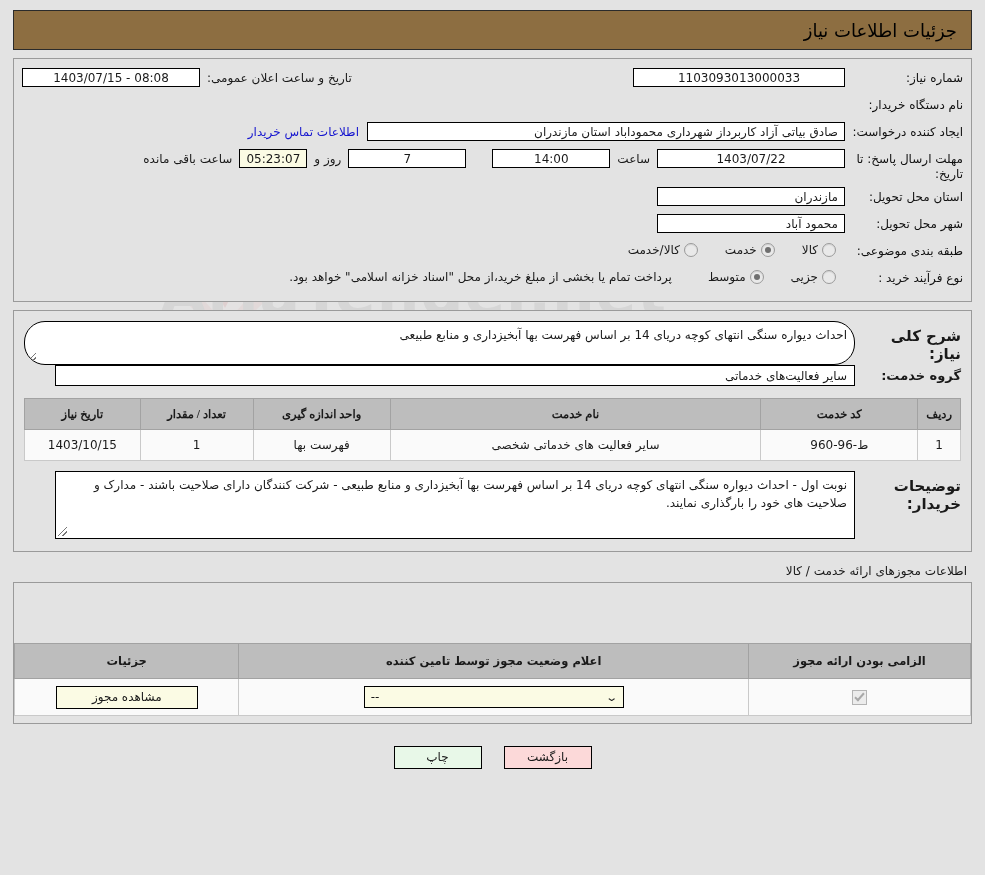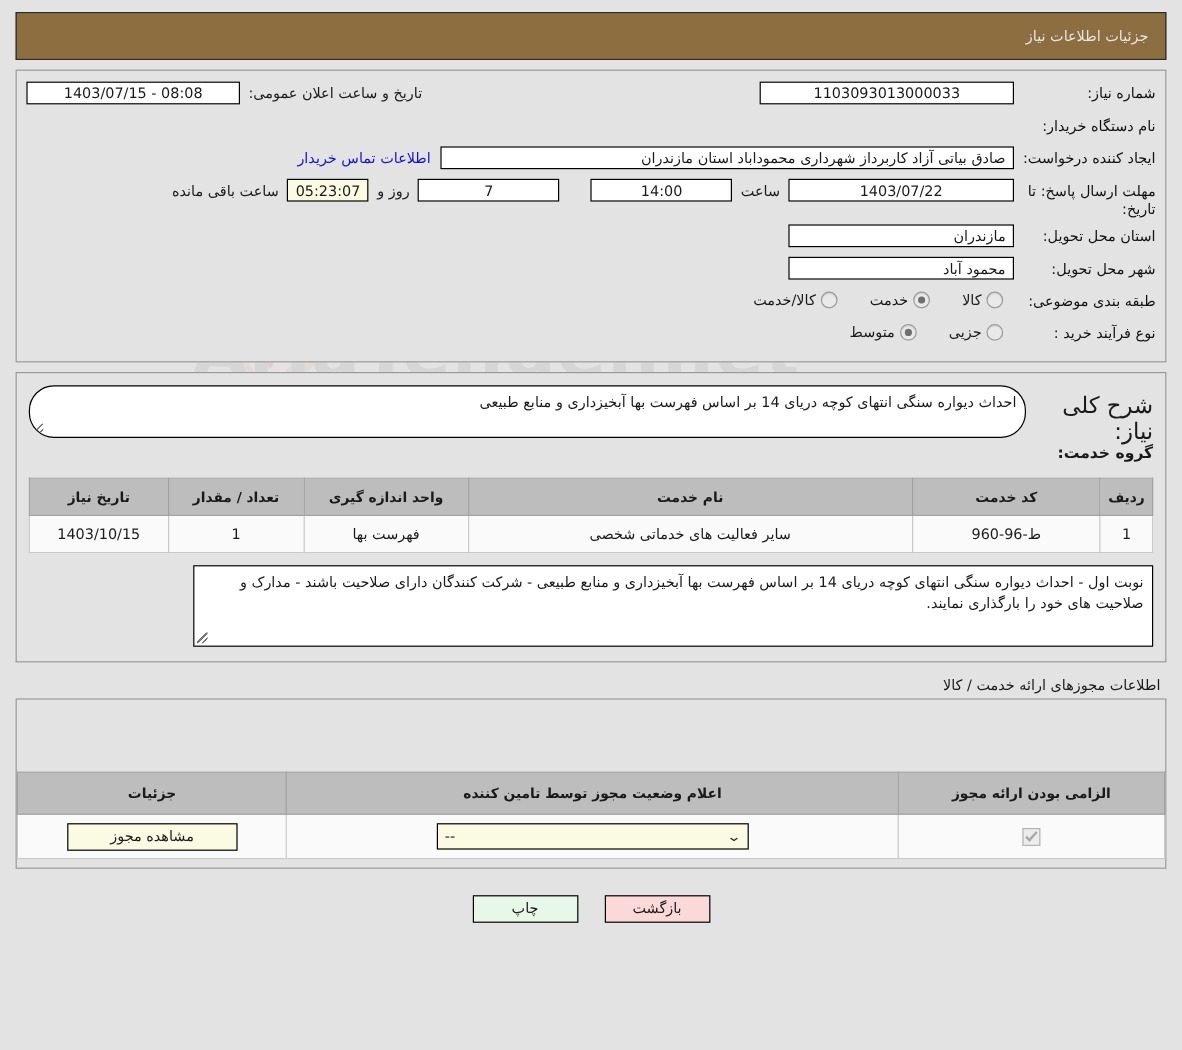--- a/index.html
+++ b/index.html
@@ -67,22 +67,22 @@
     height: 40px;
     background: #8d6e41;
     border: 1px solid #2b2b2b;
     display: flex;
     align-items: center;
     justify-content: flex-start;
     padding: 0 14px;
     box-sizing: border-box;
   }
   .title-bar span {
-    color: #e5e5e5;
-    font-size: 12px;
+    color: #000000;
+    font-size: 18px;
   }
 
   
   .panel {
     margin: 8px 13px 0 13px;
     border: 1px solid #9a9a9a;
     background: #e3e3e3;
     box-sizing: border-box;
   }
 
@@ -166,22 +166,22 @@
     border-radius: 50%;
     background: #6f6f6f;
   }
   .rlabel { font-size: 12px; margin-left: 18px; white-space: nowrap; }
   .note { font-size: 12px; margin-right: 18px; white-space: nowrap; }
 
   
   .descpanel { padding: 10px 10px 12px 10px; }
   .desc-row { display: flex; align-items: flex-start; }
   .desc-lbl {
-    font-weight: normal;
-    font-size: 19px;
+    font-weight: bold;
+    font-size: 15px;
     width: 106px;
     flex: 0 0 106px;
     text-align: right;
     padding-top: 6px;
   }
   .ta {
     border: 1px solid #000;
     background: #fff;
     box-sizing: border-box;
     font-size: 12px;
@@ -238,20 +238,21 @@
   }
   table.grid th {
     background: #bdbdbd;
     border: 1px solid #a2a2a2;
     font-weight: bold;
     font-size: 11.5px;
     height: 26px;
     padding: 2px 6px;
     color: #1a1a1a;
     text-align: center;
+    font-family: Liberation Serif, serif;
   }
   table.grid td {
     background: #fafafa;
     border: 1px solid #c9c9c9;
     height: 26px;
     padding: 2px 6px;
     text-align: center;
     font-size: 12px;
   }
   .tblwrap { padding: 12px 8px 0 8px; }
@@ -433,37 +434,39 @@
         </div>
       </div>
 
       <div class="row">
         <div class="lbl">نوع فرآیند خرید :</div>
         <div class="radio-grp">
           <span class="radio"></span>
           <span class="rlabel">جزیی</span>
           <span class="radio on"></span>
           <span class="rlabel">متوسط</span>
+          <span class="note">پرداخت تمام یا بخشی از مبلغ خرید،از محل "اسناد خزانه اسلامی" خواهد بود.</span>
         </div>
       </div>
 
     </div>
   </div>
 
   <div class="panel">
     <div class="descpanel">
 
       <div class="desc-row">
         <div class="desc-lbl">شرح کلی نیاز:</div>
         <div class="ta ta-need">احداث دیواره سنگی انتهای کوچه دریای 14 بر اساس فهرست بها آبخیزداری و منابع طبیعی</div>
       </div>
 
 
       <div class="grp-row">
         <div class="grp-lbl">گروه خدمت:</div>
+        <div class="grp-fld">سایر فعالیت‌های خدماتی</div>
       </div>
 
       <div class="tblwrap" style="padding:0 0 10px 0;">
         <table class="grid">
           <thead>
             <tr>
               <th style="width:30px">ردیف</th>
               <th style="width:150px">کد خدمت</th>
               <th style="width:380px">نام خدمت</th>
               <th style="width:130px">واحد اندازه گیری</th>
@@ -478,20 +481,21 @@
               <td>سایر فعالیت های خدماتی شخصی</td>
               <td>فهرست بها</td>
               <td>1</td>
               <td>1403/10/15</td>
             </tr>
           </tbody>
         </table>
       </div>
 
       <div class="desc-row">
+        <div class="desc-lbl">توضیحات خریدار:</div>
         <div class="ta ta-notes">نوبت اول - احداث دیواره سنگی انتهای کوچه دریای 14 بر اساس فهرست بها آبخیزداری و منابع طبیعی - شرکت کنندگان دارای صلاحیت باشند - مدارک و صلاحیت های خود را بارگذاری نمایند.</div>
       </div>
 
     </div>
   </div>
 
   <div class="section-cap">اطلاعات مجوزهای ارائه خدمت / کالا</div>
 
   <div class="permit-panel">
     <div class="permit-table-wrap">

